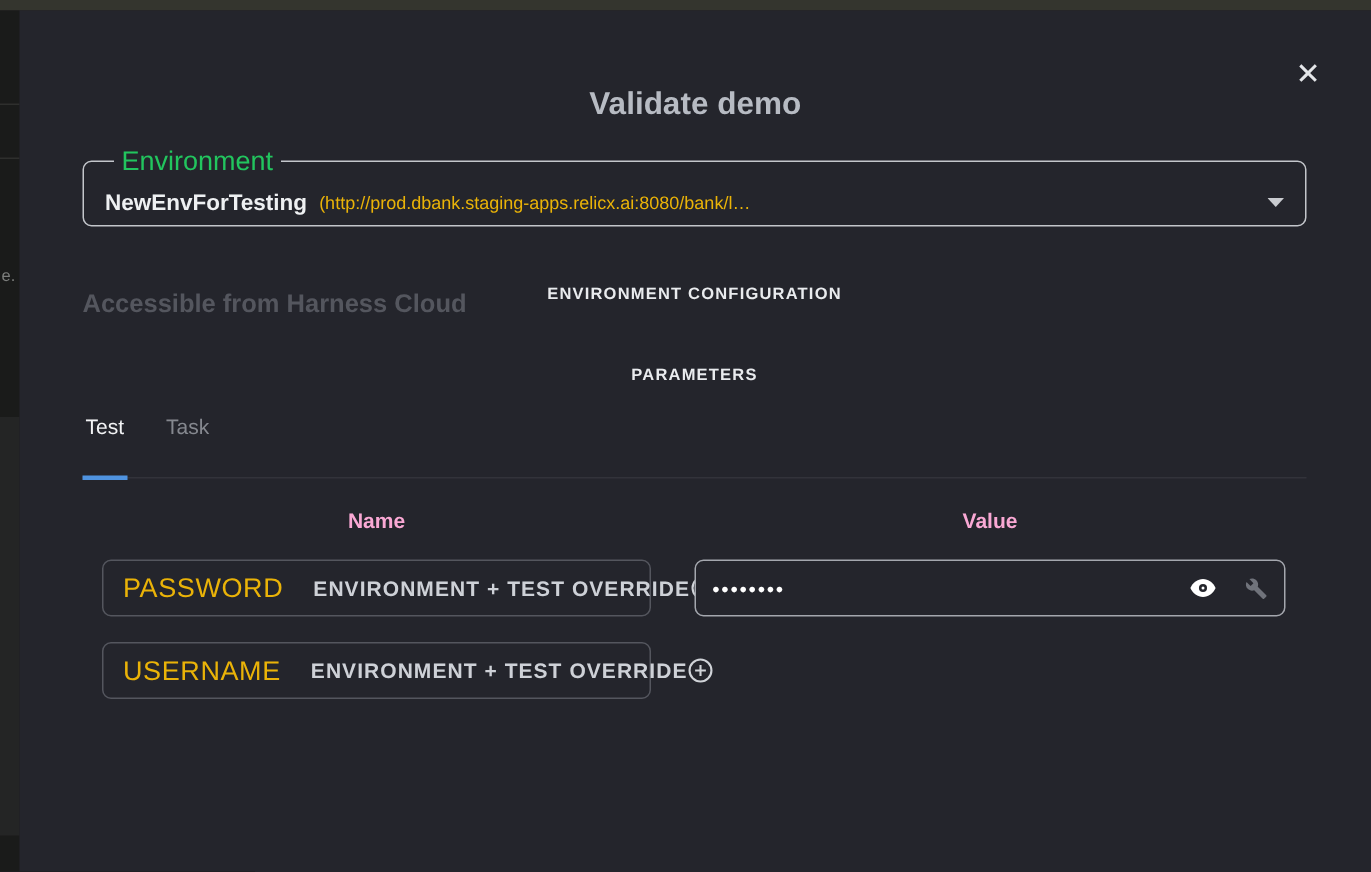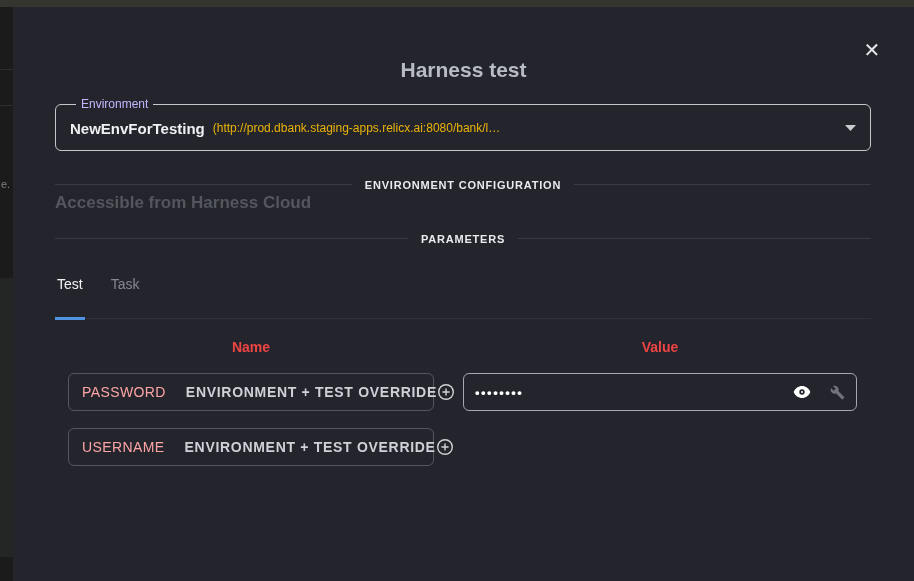--- a/index.html
+++ b/index.html
@@ -49,32 +49,33 @@
 
   
   fieldset.env-field {
     margin-top: 14px;
     border: 1px solid #c3c6cb;
     border-radius: 6px;
     padding: 0 14px;
     height: 54px;
   }
   fieldset.env-field legend {
-    font-size: 12px; color: #c4b5fd;
+    font-size: 18px; color: #22c55e;
     padding: 0 5px; margin-left: 6px;
   }
   .env-row { display: flex; align-items: center; height: 34px; }
   .env-name { font-size: 15px; font-weight: 700; color: #eef0f2; }
   .env-url { font-size: 12px; color: #eab308; margin-left: 8px; }
   .env-caret { margin-left: auto; display: flex; align-items: center; }
 
   
   .divider {
     display: flex; align-items: center; gap: 13px;
     height: 15px;
+    flex-direction: column;
   }
   .divider .line { flex: 1; height: 1px; background: #3a3b42; }
   .divider .label {
     font-size: 11px; font-weight: 700; letter-spacing: 0.8px;
     color: #e9ebee; white-space: nowrap;
   }
   .divider-env { margin-top: 26px; }
   .divider-params { margin-top: 18px; }
 
   .env-note {
@@ -104,33 +105,33 @@
   
   .param-grid {
     display: grid;
     grid-template-columns: 366px 394px;
     column-gap: 29px;
     padding-left: 13px;
   }
   .col-headers { margin-top: 20px; }
   .col-header {
     text-align: center;
-    font-size: 14px; font-weight: 600; color: #ef4444;
+    font-size: 14px; font-weight: 600; color: #f9a8d4;
     height: 17px; line-height: 17px;
   }
   .param-row { margin-top: 17px; }
   .name-box {
     height: 38px;
     border: 1px solid #54565e;
     border-radius: 6px;
     display: flex; align-items: center;
     padding: 0 13px;
   }
   .name-label {
-    font-size: 14px; color: #fca5a5; letter-spacing: 0.4px;
+    font-size: 18px; color: #eab308; letter-spacing: 0.4px;
   }
   .name-badge {
     margin-left: 20px;
     font-size: 14px; font-weight: 700; letter-spacing: 0.7px;
     color: #ced1d7; white-space: nowrap;
   }
   .plus-wrap { margin-left: auto; display: flex; align-items: center; cursor: pointer; }
   .value-box {
     height: 38px;
     border: 1px solid #a4a7ae;
@@ -151,21 +152,21 @@
 <div class="left-strip">
   <div class="hr1"></div>
   <div class="hr2"></div>
   <div class="seg-light"></div>
   <div class="bg-text">e.</div>
 </div>
 
 <div class="modal">
   <div class="close-btn">✕</div>
 
-  <div class="modal-title">Harness test</div>
+  <div class="modal-title">Validate demo</div>
 
   <div class="content">
     <fieldset class="env-field">
       <legend>Environment</legend>
       <div class="env-row">
         <span class="env-name">NewEnvForTesting</span>
         <span class="env-url">(http://prod.dbank.staging-apps.relicx.ai:8080/bank/l…</span>
         <span class="env-caret">
           <svg width="11" height="6" viewBox="0 0 11 6">
               <path d="M0 0 L11 0 L5.5 6 Z" fill="#c9cbd0"></path>

